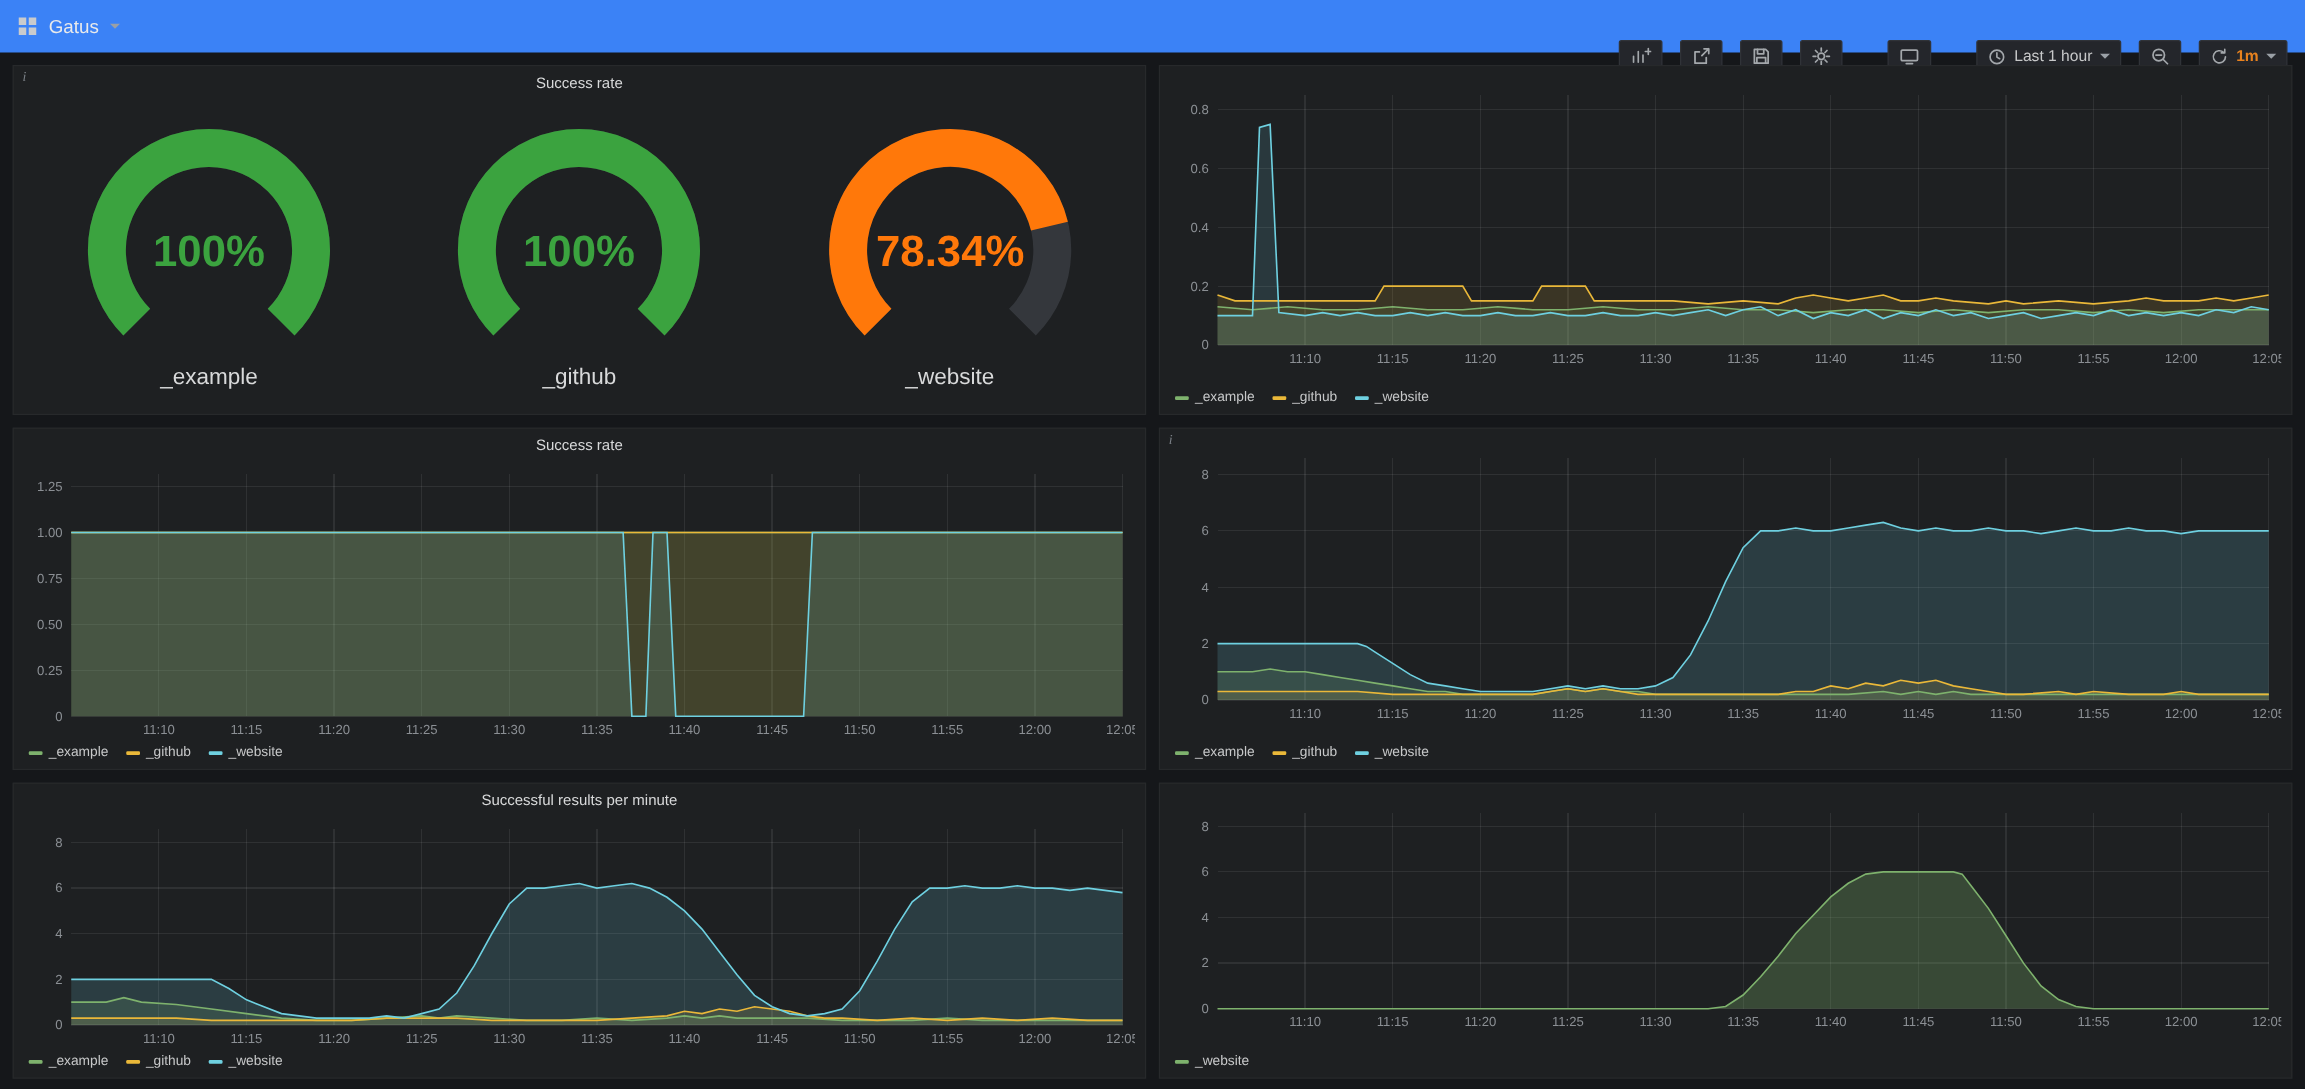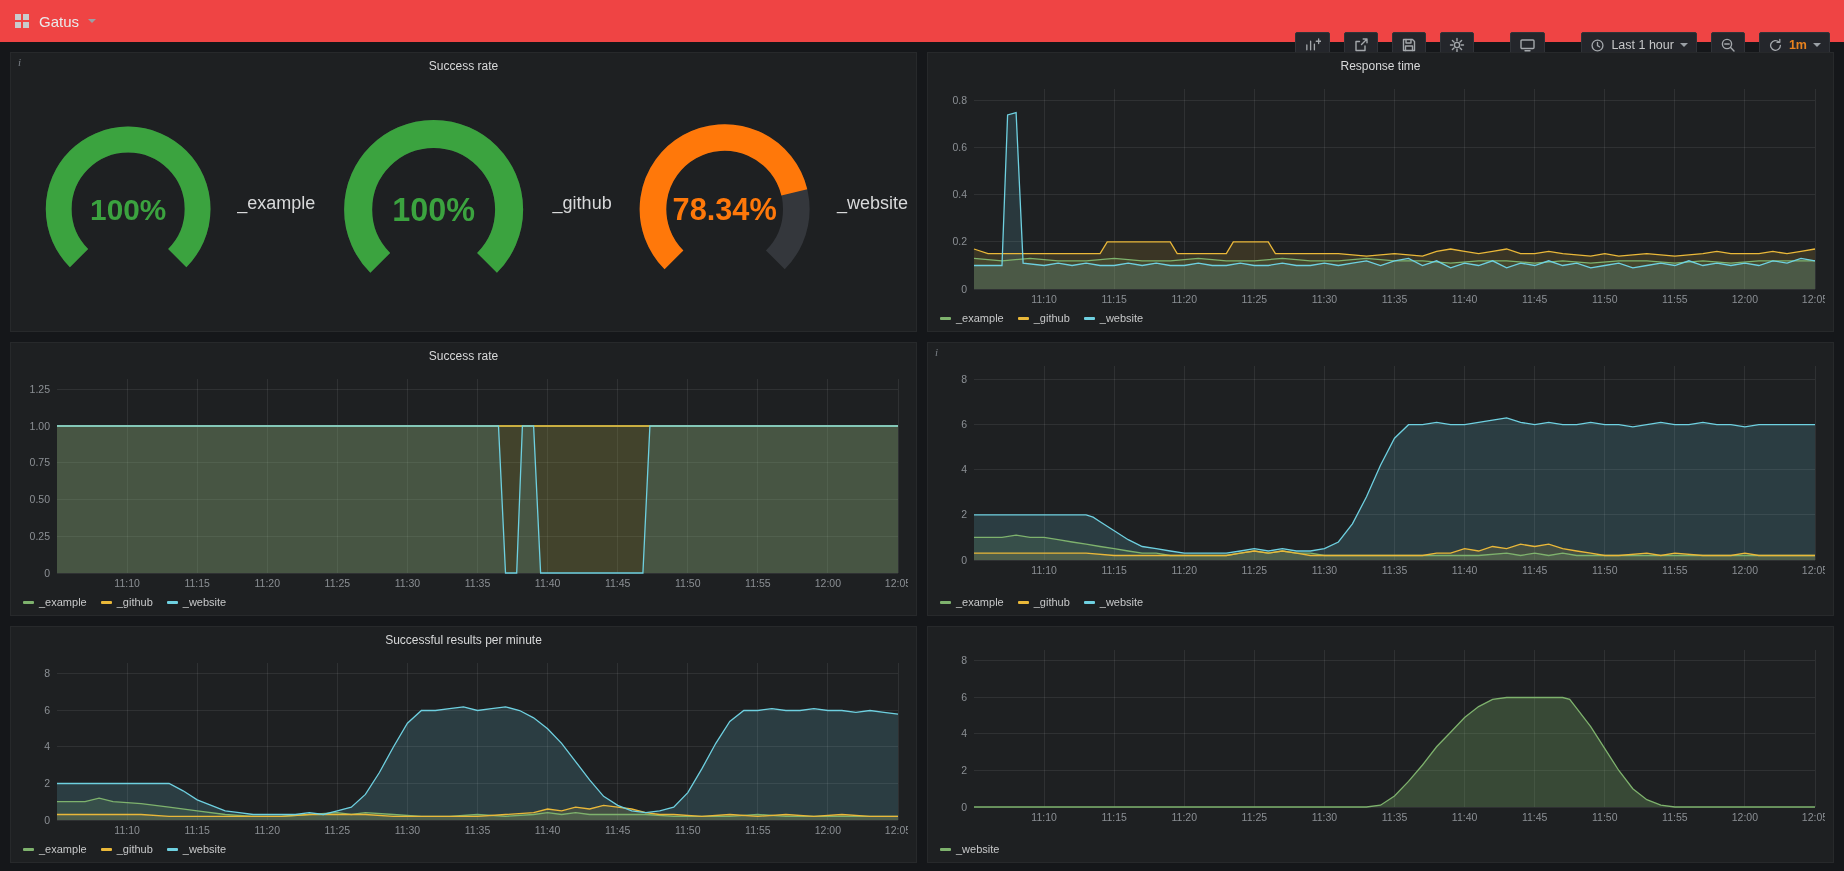--- a/index.html
+++ b/index.html
@@ -1,20 +1,20 @@
 <!DOCTYPE html>
 <html><head>
 <meta charset="utf-8">
 <style>
   * { margin:0; padding:0; box-sizing:border-box; }
   html,body { width:1844px; height:871px; overflow:hidden; background:#15171a;
               font-family:"Liberation Sans", sans-serif; color:#d8d9da; }
 
   
-  .navbar { height:42px; background:#ef4444; display:flex; align-items:center;
+  .navbar { height:42px; background:#3b82f6; display:flex; align-items:center;
             justify-content:space-between; padding:0 14px; }
   .nav-left { display:flex; align-items:center; gap:9px; }
   .nav-logo { display:inline-flex; cursor:pointer; }
   .nav-title { font-size:15px; font-weight:500; color:#e9eaeb; cursor:pointer; }
   .caret { width:0; height:0; border-left:4px solid transparent; border-right:4px solid transparent;
            border-top:4px solid #9aa0a6; display:inline-block; }
   .nav-right { display:flex; align-items:center; gap:14px;margin-top:48px; }
   .nav-btn { height:27px; min-width:28px; display:inline-flex; align-items:center; justify-content:center;
              gap:6px; background:#24262b; border:1px solid #303338; border-radius:2px;
              color:#c7c8c9; font-size:12.5px; cursor:pointer; padding:0 8px;
@@ -40,21 +40,21 @@
   .grid-line { stroke:rgba(255,255,255,0.08); stroke-width:1; shape-rendering:crispEdges; }
   .tick { fill:#8b8f94; font-size:10.5px; font-family:"Liberation Sans", sans-serif; }
   .xlab { text-anchor:middle; }
   .ylab { text-anchor:end; }
   .legend { height:18px; flex:none; display:flex; align-items:center; gap:14px; padding-left:4px; }
   .legend-item { display:inline-flex; align-items:center; gap:5px; font-size:11px; color:#c7c8c9; cursor:pointer; }
   .legend-swatch { width:11px; height:3px; border-radius:1px; display:inline-block; }
 
   
   .gauge-row { flex:1; display:flex; align-items:center; }
-  .gauge-cell { flex:1; display:flex; flex-direction:row; align-items:center; justify-content:center; }
+  .gauge-cell { flex:1; display:flex; flex-direction:column; align-items:center; justify-content:center; }
   .gauge-cell svg { width:100%; height:196px; display:block; }
   .gauge-value { font-size:30px; font-weight:600; text-anchor:middle;
                  font-family:"Liberation Sans", sans-serif; }
   .gauge-label { font-size:18px; color:#d8d9da; margin-top:0px; text-align:center; }
 </style>
 </head>
 <body>
 
 <nav class="navbar">
   <div class="nav-left">
@@ -156,21 +156,20 @@
               <path d="M 60.50 139.50 A 70 70 0 1 1 178.07 73.68" stroke="#FF780A" stroke-width="26" fill="none"></path>
               <text x="110" y="101" class="gauge-value" fill="#FF780A">78.34%</text>
             </svg>
           <div class="gauge-label">_website</div>
         </div>
       </div>
     </div>
   </div>
 
   <div class="panel">
-    <div class="panel-header">Response time</div>
     <div class="panel-body">
       <svg class="chart" viewBox="0 0 889 230">
           <line x1="108.08333333333333" x2="108.08333333333333" y1="10" y2="210" class="grid-line"></line>
           <text x="108.08333333333333" y="224" class="tick xlab">11:10</text>
           <line x1="178.16666666666666" x2="178.16666666666666" y1="10" y2="210" class="grid-line"></line>
           <text x="178.16666666666666" y="224" class="tick xlab">11:15</text>
           <line x1="248.25" x2="248.25" y1="10" y2="210" class="grid-line"></line>
           <text x="248.25" y="224" class="tick xlab">11:20</text>
           <line x1="318.3333333333333" x2="318.3333333333333" y1="10" y2="210" class="grid-line"></line>
           <text x="318.3333333333333" y="224" class="tick xlab">11:25</text>

